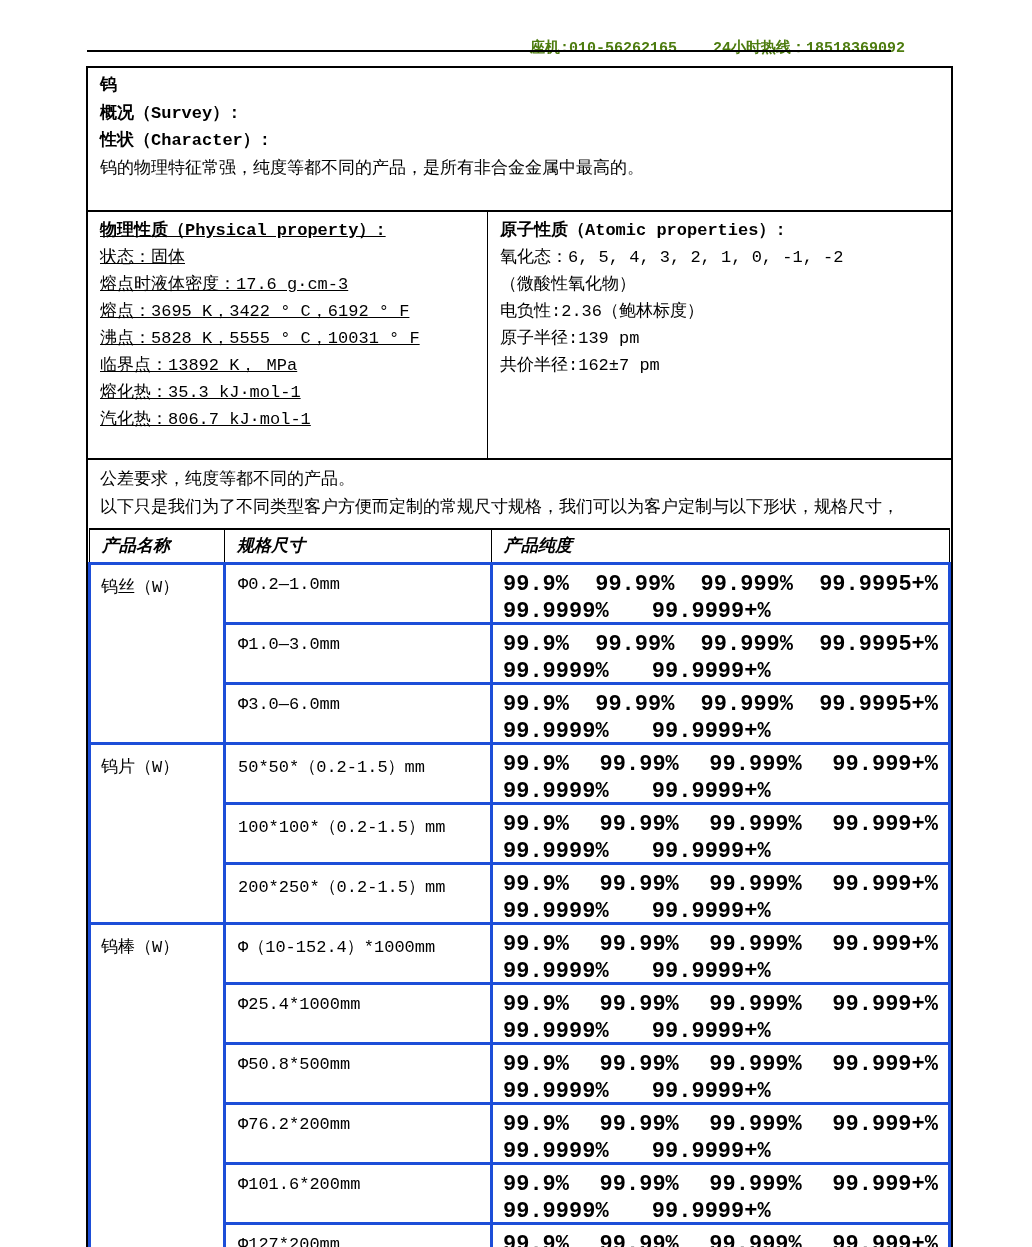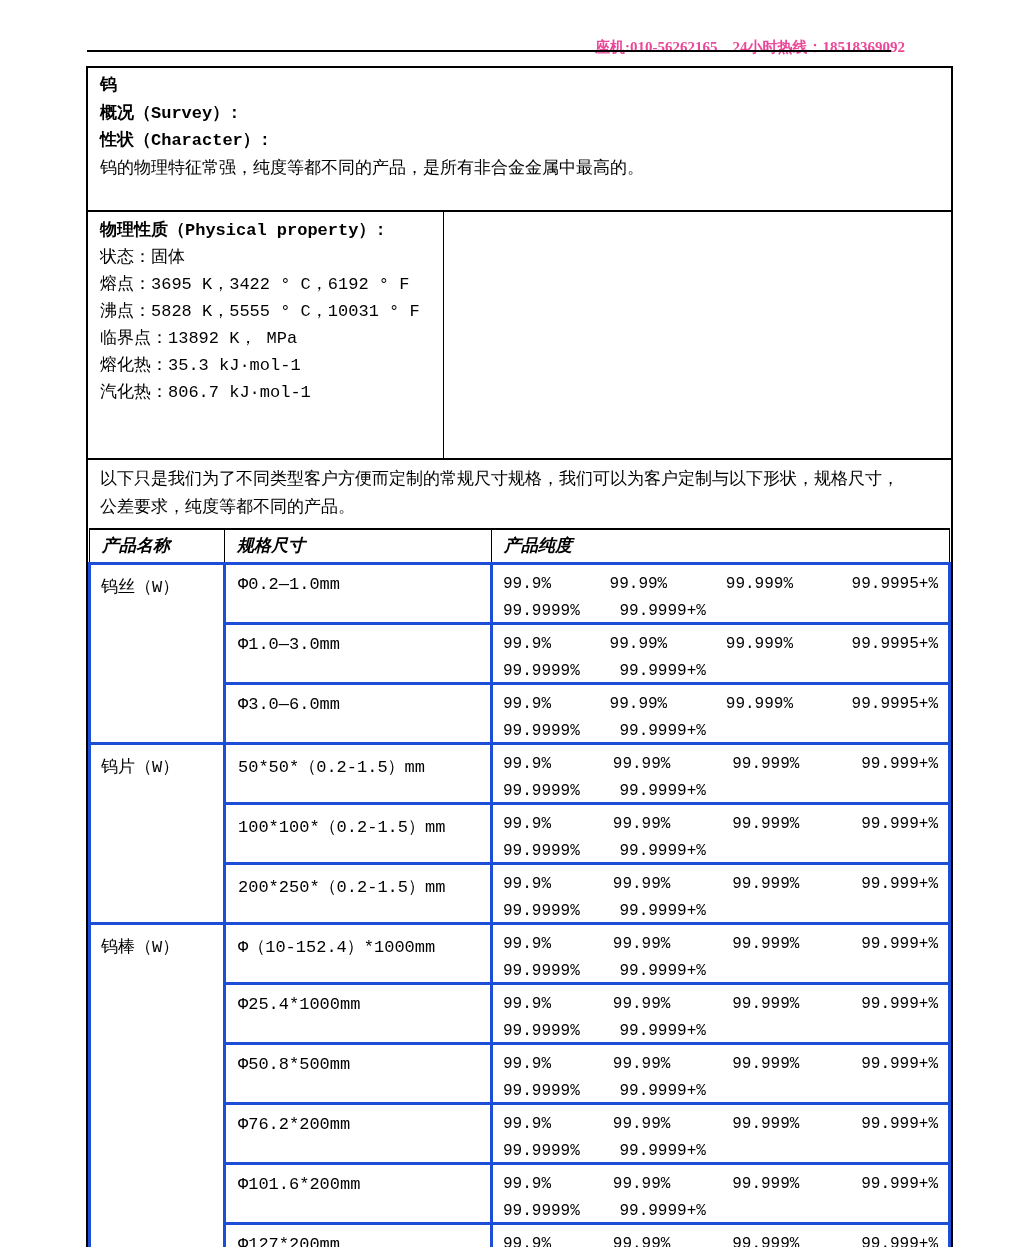--- a/index.html
+++ b/index.html
@@ -3,44 +3,44 @@
 <meta charset="utf-8">
 <style>
   * { margin:0; padding:0; box-sizing:border-box; }
   html,body { background:#ffffff; }
   body {
     width:1032px; height:1247px; position:relative; overflow:hidden;
     color:#000; font-family:"Liberation Mono","DejaVu Sans Mono",monospace;
   }
   .topbar {
     position:absolute; top:21px; right:127px;
-    color:#ec4899; font-weight:bold; font-size:15px; white-space:pre;font-family:Liberation Serif, serif;
+    color:#4d7c0f; font-weight:bold; font-size:15px; white-space:pre;
   }
   .top-rule { position:absolute; left:87px; top:50px; width:804px; height:2px; background:#000; }
   .doc {
     position:absolute; left:86px; top:66px; width:867px; height:1181px;
     border:2px solid #000; border-bottom:none; background:#fff;
   }
   .intro { height:144px; padding:4px 12px 0; font-size:17px; line-height:27.5px; border-bottom:2px solid #000; overflow:hidden; }
   .b { font-weight:bold; }
   .props { display:flex; height:248px; border-bottom:2px solid #000; font-size:17px; overflow:hidden; }
   .props .col { padding:5px 12px 0; line-height:27px; }
-  .props .left { width:356px; border-right:1px solid #000; }
+  .props .left { width:400px; border-right:1px solid #000;text-decoration:underline; }
   .props .right { flex:1; }
   .note { height:68px; padding:6px 12px 0; font-size:17px; line-height:28px; overflow:hidden; }
   table.spec { width:100%; border-collapse:collapse; border-top:2px solid #000; table-layout:fixed; }
   .spec th {
     height:34px; font-size:17px; font-weight:bold; text-align:left;
     padding:0 0 0 12px; border:1px solid #000; border-top:none; vertical-align:middle;font-style:italic;
   }
   .spec td { border:3px solid #1d4ed8; vertical-align:top; font-size:17px; }
   .spec tr.body-row { height:56px; }
   .spec td.name { padding:10px 0 0 10px; }
   .spec td.size { padding:10px 0 0 12px; }
-  .spec td.purity { padding:9px 10px 0 10px; font-size:16px; }
+  .spec td.purity { padding:9px 10px 0 10px; font-size:22px;font-weight:bold; }
   .pl1 { display:flex; justify-content:space-between; line-height:21px; }
   .pl2 { line-height:21px; margin-top:6px; }
   .pl2 span:first-child { margin-right:30px; }
 </style>
 </head>
 <body>
 
 <div class="topbar">
   <span>座机:010-56262165    24小时热线：18518369092</span>
 </div>
@@ -52,31 +52,40 @@
     <div class="b">钨</div>
     <div class="b">概况（Survey）:</div>
     <div class="b">性状（Character）:</div>
     <div>钨的物理特征常强，纯度等都不同的产品，是所有非合金金属中最高的。</div>
   </section>
 
   <section class="props">
     <div class="col left">
       <div class="b">物理性质（Physical property）:</div>
       <div>状态：固体</div>
+      <div>熔点时液体密度：17.6 g·cm-3</div>
       <div>熔点：3695 K，3422 ° C，6192 ° F</div>
       <div>沸点：5828 K，5555 ° C，10031 ° F</div>
       <div>临界点：13892 K， MPa</div>
       <div>熔化热：35.3 kJ·mol-1</div>
       <div>汽化热：806.7 kJ·mol-1</div>
     </div>
+    <div class="col right">
+      <div class="b">原子性质（Atomic properties）:</div>
+      <div>氧化态：6, 5, 4, 3, 2, 1, 0, -1, -2</div>
+      <div>（微酸性氧化物）</div>
+      <div>电负性:2.36（鲍林标度）</div>
+      <div>原子半径:139 pm</div>
+      <div>共价半径:162±7 pm</div>
+    </div>
   </section>
 
   <section class="note">
+    <div>公差要求，纯度等都不同的产品。</div>
     <div>以下只是我们为了不同类型客户方便而定制的常规尺寸规格，我们可以为客户定制与以下形状，规格尺寸，</div>
-    <div>公差要求，纯度等都不同的产品。</div>
   </section>
 
   <table class="spec">
     <colgroup>
         <col style="width:135px">
         <col style="width:267px">
         <col>
       </colgroup>
     <thead>
       <tr>

